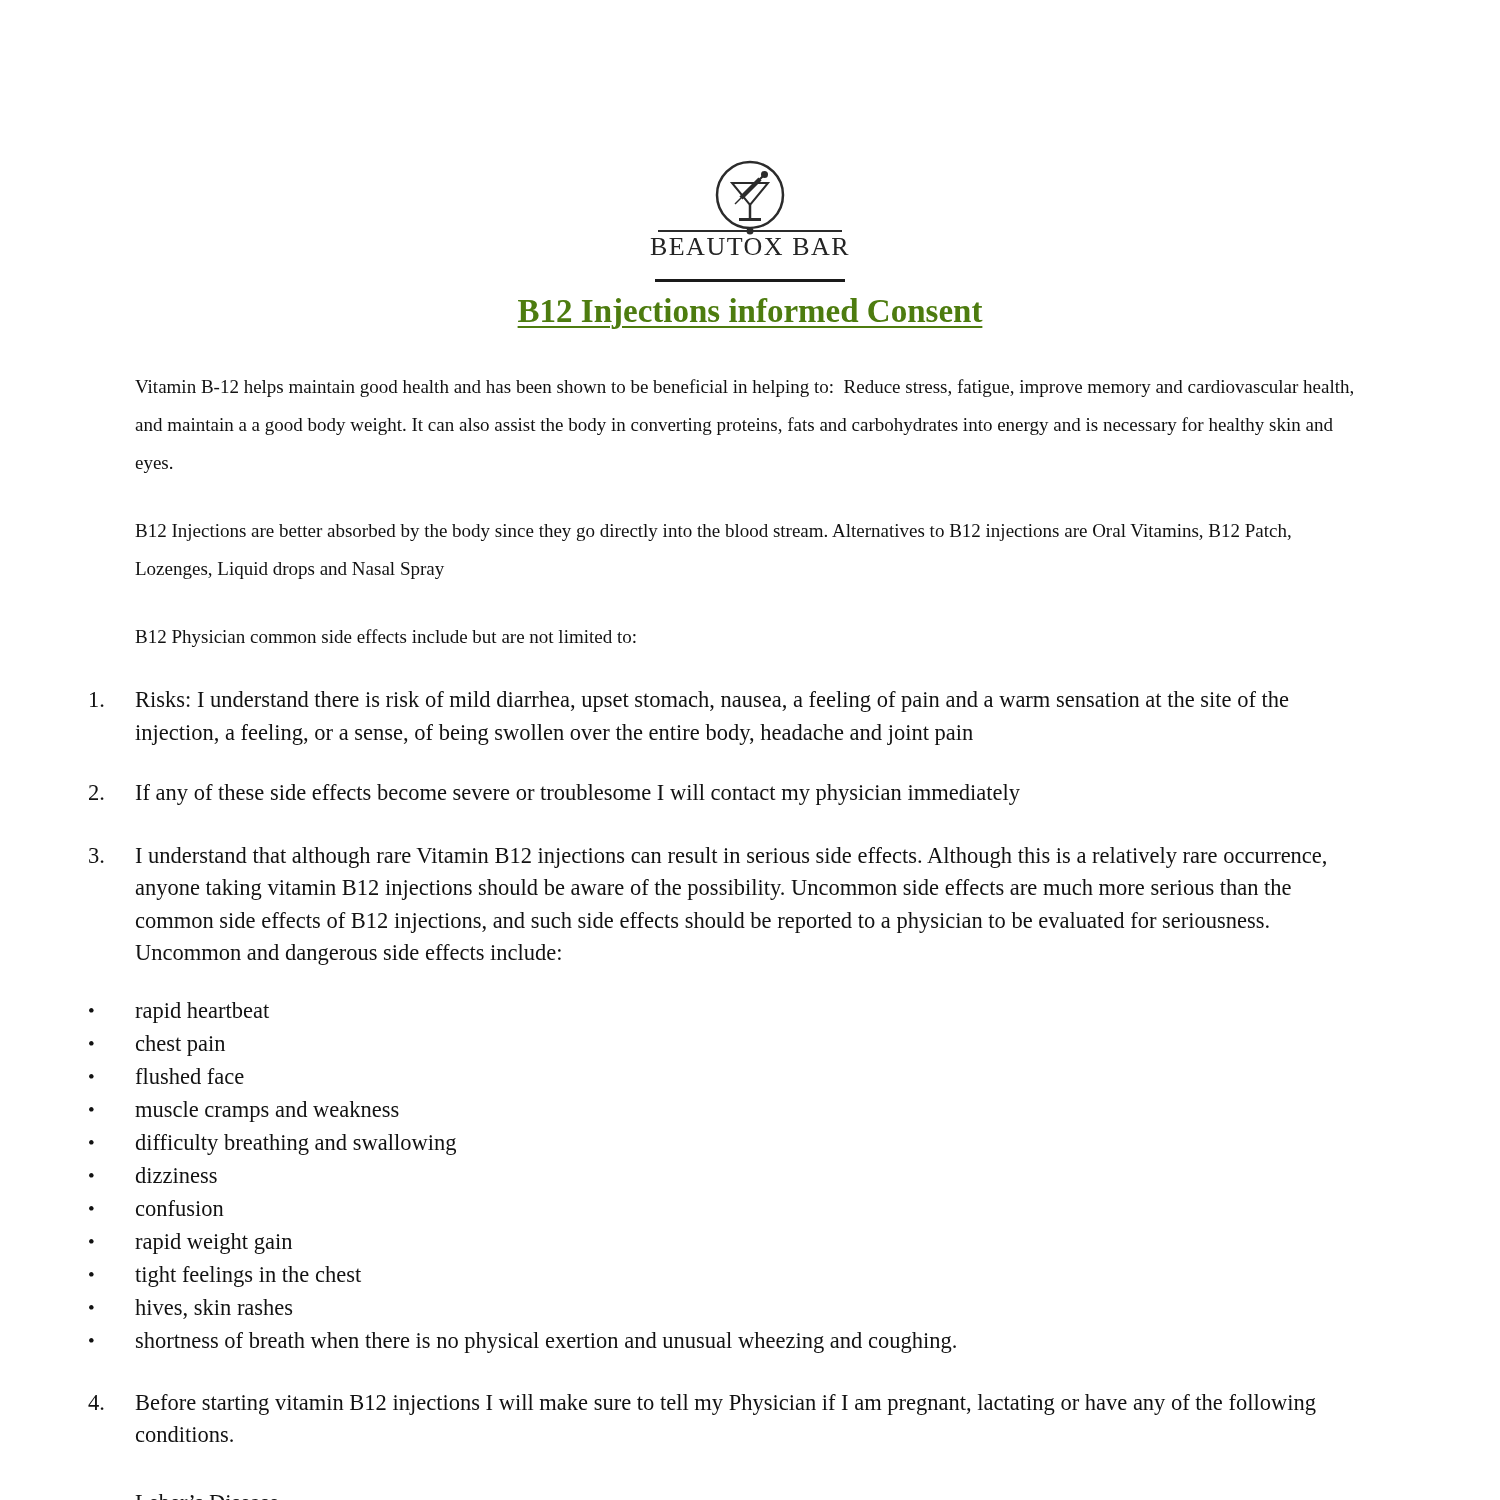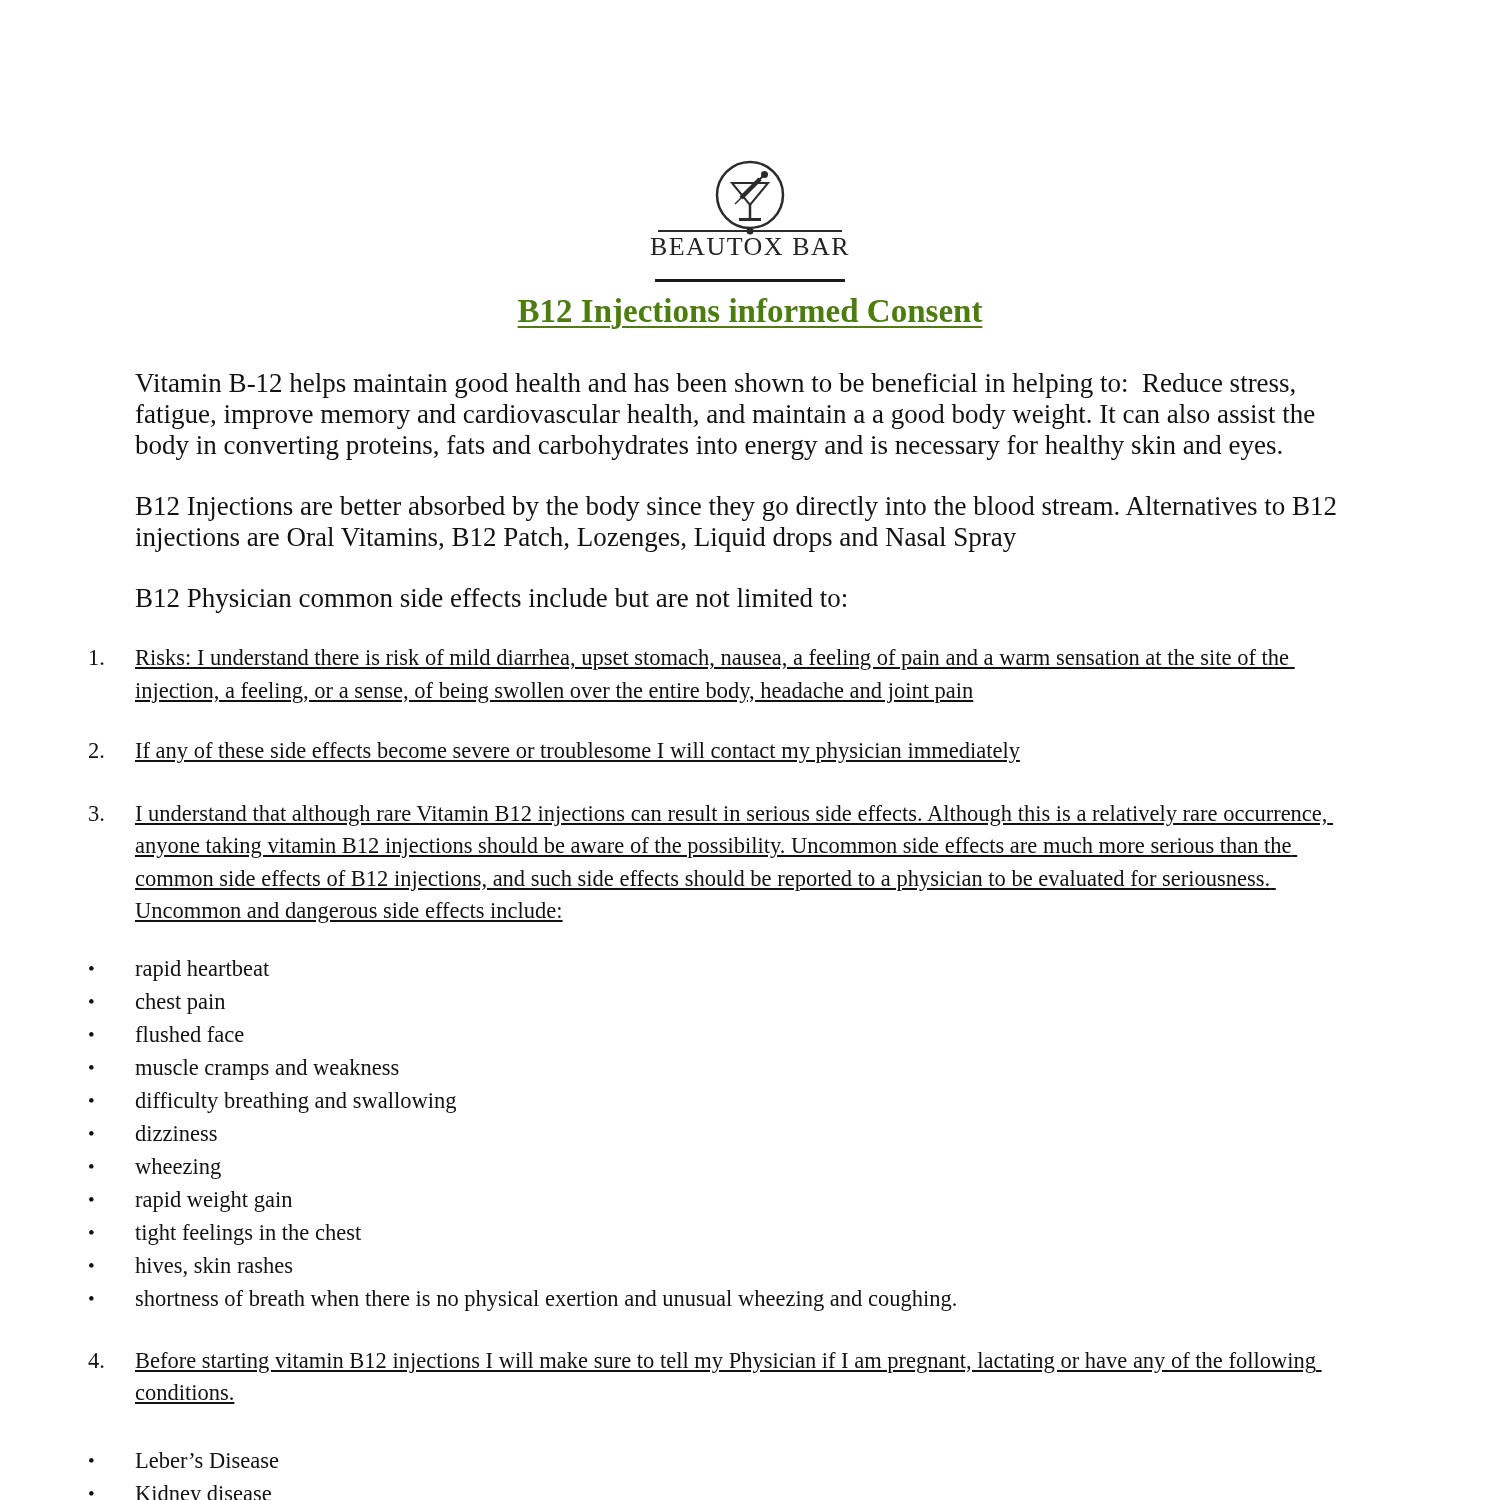--- a/index.html
+++ b/index.html
@@ -46,41 +46,40 @@
     text-align: center;
     font-size: 33px;
     font-weight: bold;
     text-decoration: underline;
     text-underline-offset: 4px;
     text-decoration-thickness: 2px;
     color: #4d7c0f;
   }
   .para {
     margin: 30px 133px 0 135px;
-    font-size: 27px;
-    line-height: 31px;
+    font-size: 19px;
+    line-height: 38px;
     white-space: pre-wrap;
   }
   .para.first {
     margin-top: 38px;
   }
   .num-item {
     display: flex;
     margin: 28px 133px 0 88px;
     font-size: 22.5px;
     line-height: 32.5px;
   }
   .num-item .num {
     width: 47px;
     flex-shrink: 0;
   }
   .num-item .num-text {
     flex: 1;
     white-space: pre-wrap;
-    text-decoration: underline;
   }
   .bullet-list {
     margin: 24px 133px 0 88px;
   }
   .bullet-list.conditions {
     margin-top: 34px;
   }
   .bullet-item {
     display: flex;
     font-size: 22.5px;
@@ -166,21 +165,21 @@
     <div class="bullet-item">
       <span class="marker">•</span>
       <span class="b-text">difficulty breathing and swallowing</span>
     </div>
     <div class="bullet-item">
       <span class="marker">•</span>
       <span class="b-text">dizziness</span>
     </div>
     <div class="bullet-item">
       <span class="marker">•</span>
-      <span class="b-text">wheezing</span>
+      <span class="b-text">confusion</span>
     </div>
     <div class="bullet-item">
       <span class="marker">•</span>
       <span class="b-text">rapid weight gain</span>
     </div>
     <div class="bullet-item">
       <span class="marker">•</span>
       <span class="b-text">tight feelings in the chest</span>
     </div>
     <div class="bullet-item">

